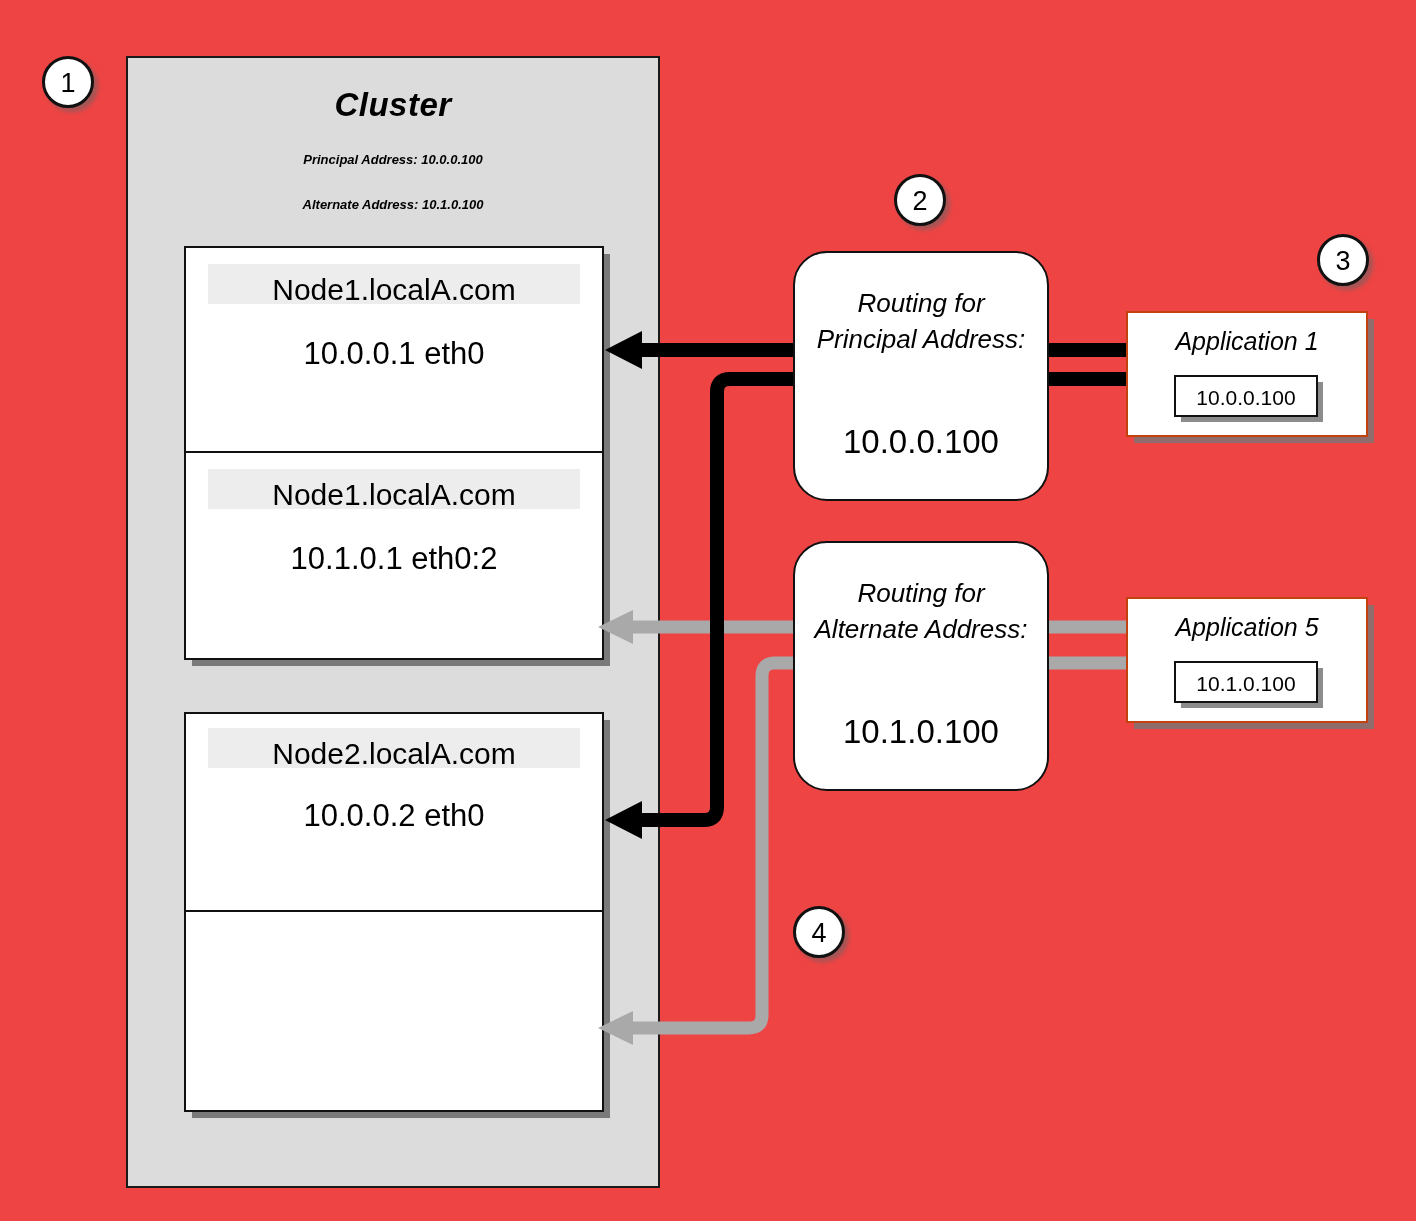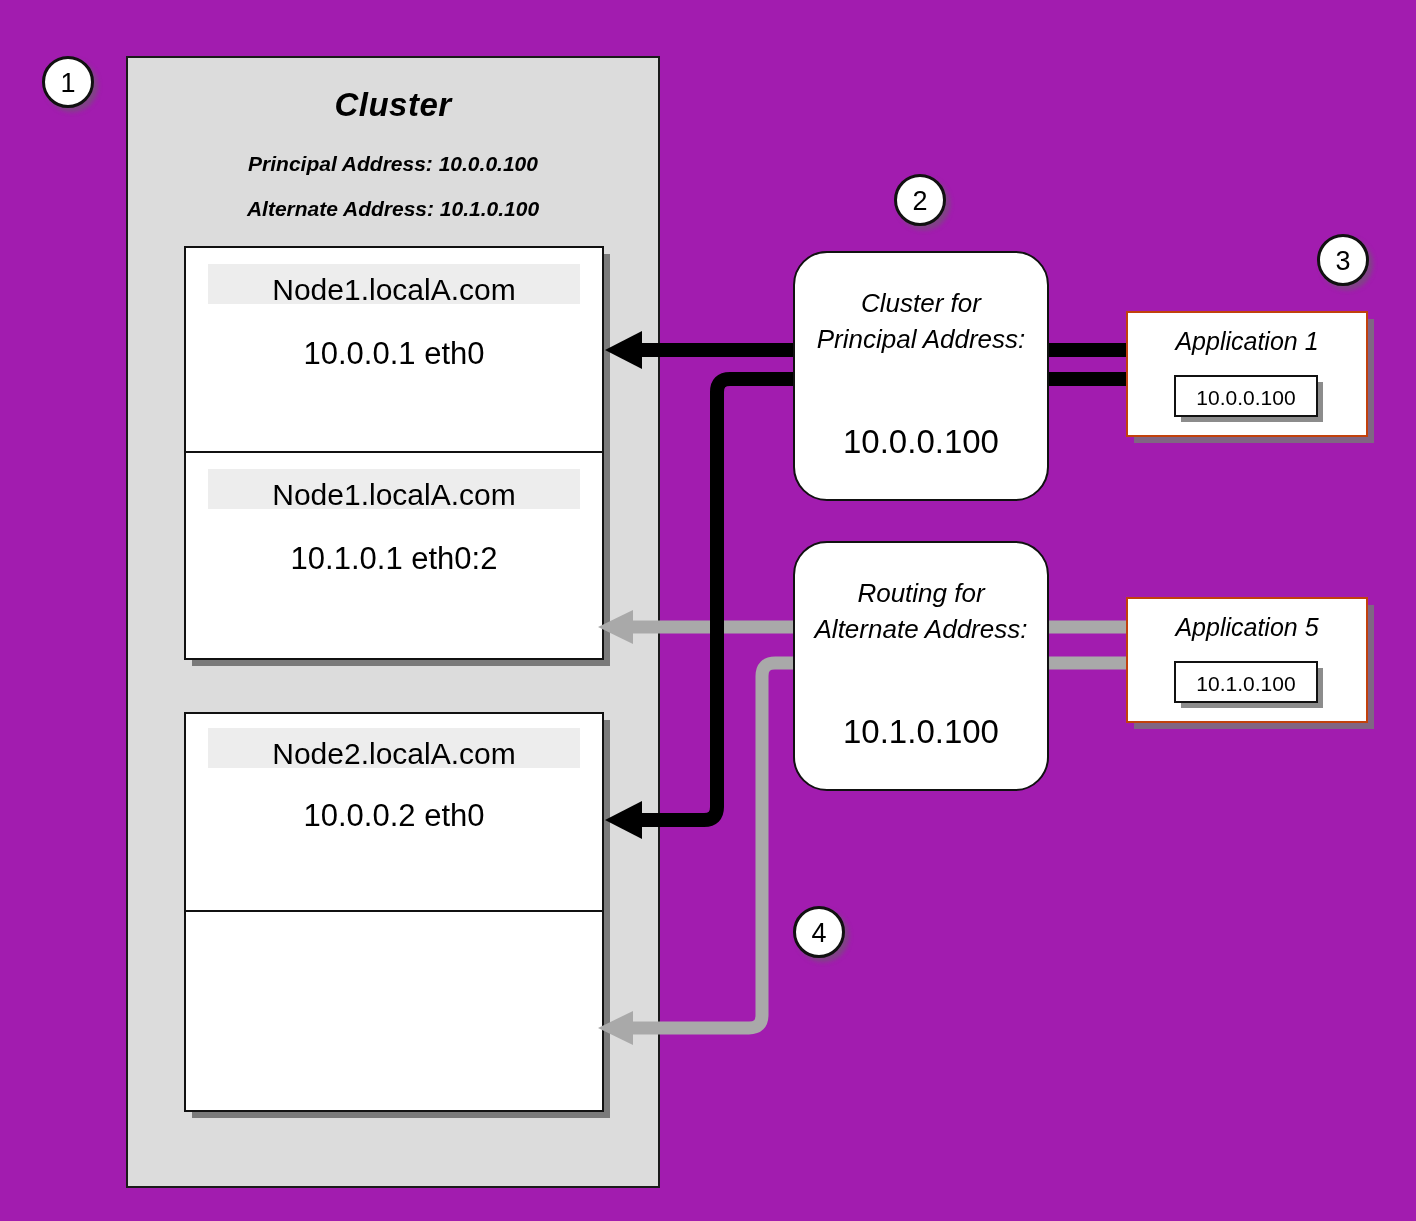--- a/index.html
+++ b/index.html
@@ -9,21 +9,21 @@
     background: #ffffff;
   }
   body {
     font-family: "Liberation Sans", sans-serif;
     color: #000000;
   }
   #stage {
     position: relative;
     width: 1416px;
     height: 1221px;
-    background: #a21caf;
+    background: #ef4444;
     overflow: hidden;
   }
 
   
   .cluster-box {
     position: absolute;
     left: 126px;
     top: 56px;
     width: 534px;
     height: 1132px;
@@ -40,21 +40,21 @@
     font-size: 33px;
     font-style: italic;
     font-weight: bold;
     letter-spacing: .5px;
   }
   .cluster-sub {
     position: absolute;
     left: 0;
     width: 100%;
     text-align: center;
-    font-size: 21px;
+    font-size: 13px;
     font-style: italic;
     font-weight: bold;
   }
   .cluster-sub.l1 { top: 94px; }
   .cluster-sub.l2 { top: 139px; }
 
   
   .node-card {
     position: absolute;
     background: #ffffff;
@@ -239,21 +239,21 @@
     <line x1="1049" y1="379" x2="1130" y2="379" stroke="#000000" stroke-width="14"></line>
 
     <line x1="793" y1="350" x2="634" y2="350" stroke="#000000" stroke-width="14"></line>
     <polygon points="605,350 642,331 642,369" fill="#000000"></polygon>
 
     <path d="M 793,379 L 730,379 Q 717,379 717,392 L 717,807 Q 717,820 704,820 L 634,820" fill="none" stroke="#000000" stroke-width="14"></path>
     <polygon points="605,820 642,801 642,839" fill="#000000"></polygon>
   </svg>
 
   <div class="routing-box" id="routing-principal">
-    <div class="routing-label">Cluster for Principal Address:</div>
+    <div class="routing-label">Routing for Principal Address:</div>
     <div class="routing-addr">10.0.0.100</div>
   </div>
 
   <div class="routing-box" id="routing-alternate">
     <div class="routing-label">Routing for Alternate Address:</div>
     <div class="routing-addr">10.1.0.100</div>
   </div>
 
   <div class="app-box" id="app1-box">
     <div class="app-title">Application 1</div>

